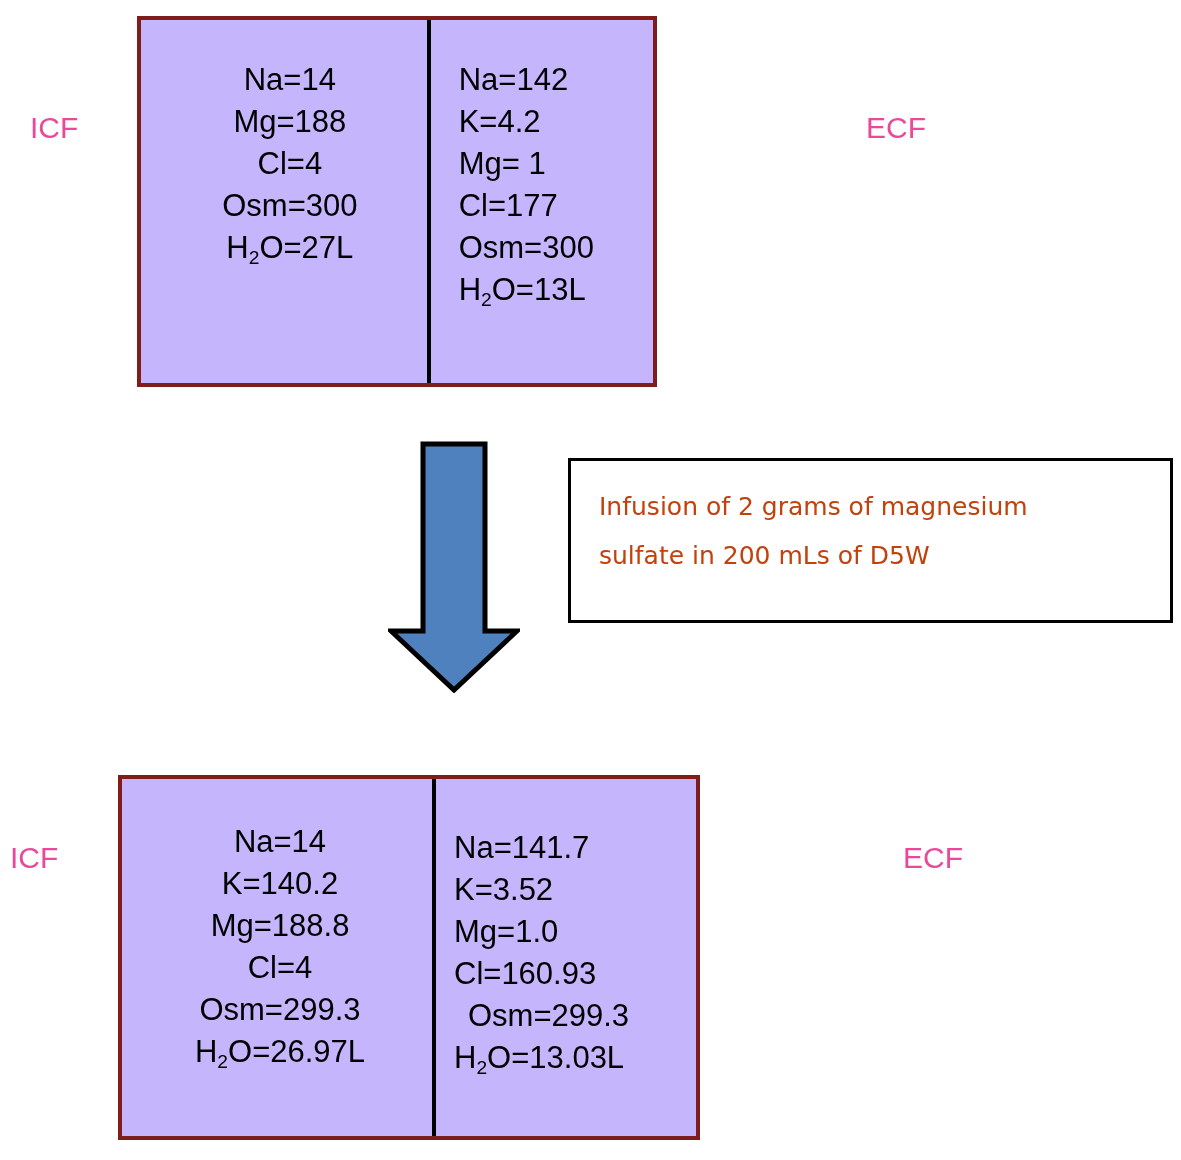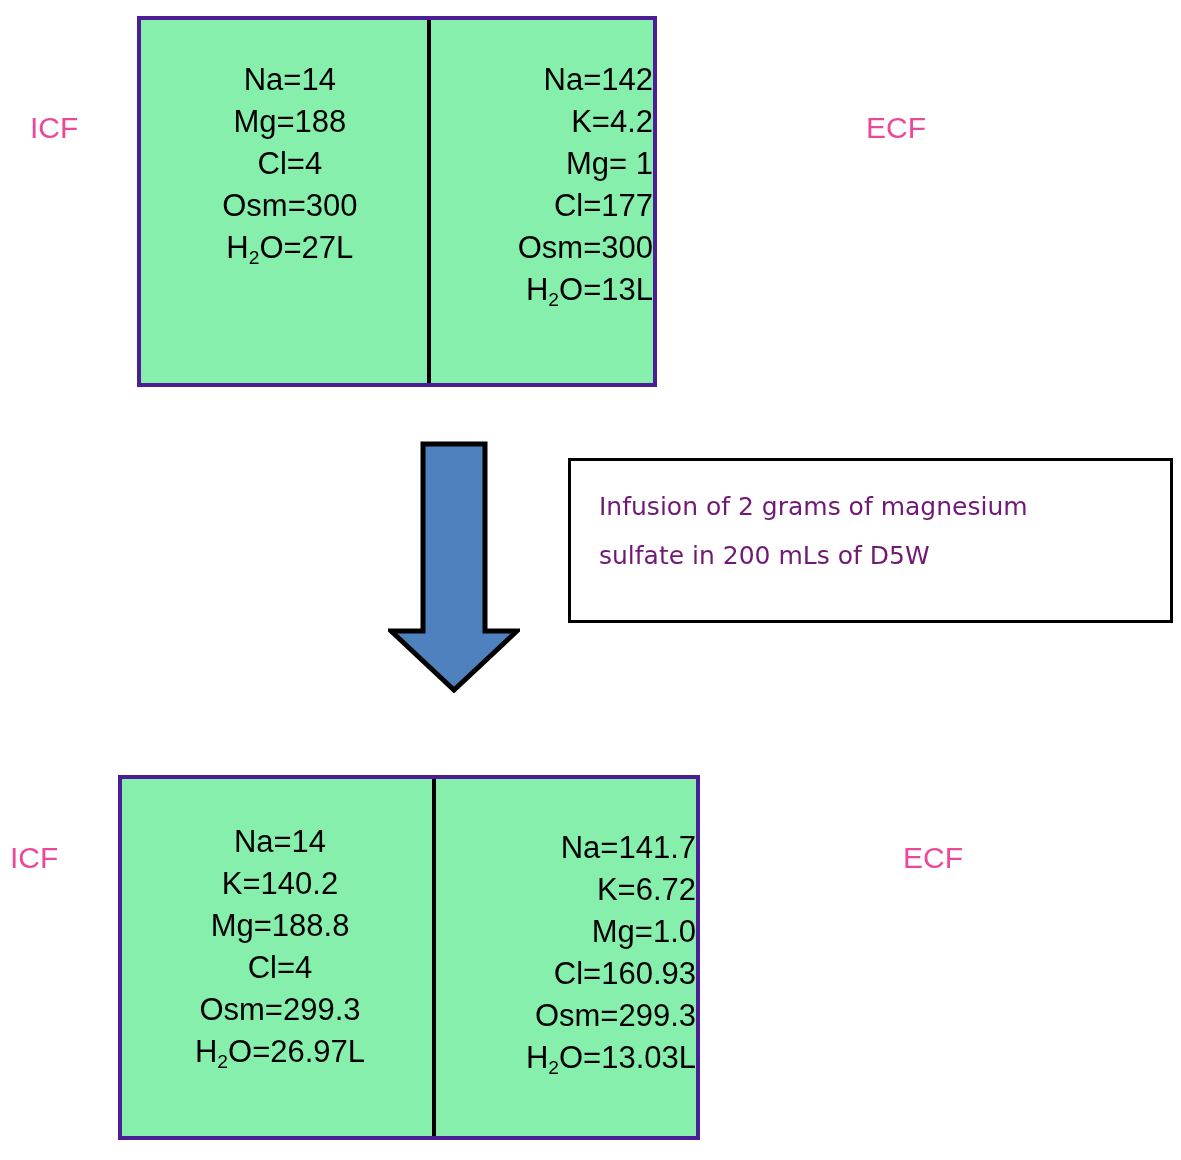--- a/index.html
+++ b/index.html
@@ -16,22 +16,22 @@
     position: relative;
     width: 1181px;
     height: 1160px;
     background: #ffffff;
     overflow: hidden;
   }
 
   
   .compartment-box {
     position: absolute;
-    background: #86efac;
-    border: 4px solid #4c1d95;
+    background: #c4b5fd;
+    border: 4px solid #7f1d1d;
     box-sizing: border-box;
     display: flex;
     flex-direction: row;
   }
   .compartment-col {
     position: relative;
     box-sizing: border-box;
     display: flex;
     flex-direction: column;
     justify-content: flex-start;
@@ -52,21 +52,21 @@
     letter-spacing: 0px;
   }
   .value-line sub {
     font-size: 0.62em;
     vertical-align: -0.32em;
     line-height: 0;
   }
 
   
   .align-center { text-align: center; }
-  .align-left   { text-align: right; }
+  .align-left   { text-align: left; }
 
   
   .side-label {
     position: absolute;
     font-size: 30px;
     line-height: 1.2;
     color: #ec4899;
     white-space: nowrap;
   }
 
@@ -88,21 +88,21 @@
     height: 165px;
     background: #ffffff;
     border: 3px solid #000000;
     box-sizing: border-box;
     padding: 22px 0 0 28px;
   }
   .infusion-line {
     font-family: "DejaVu Sans", "Liberation Sans", sans-serif;
     font-size: 25px;
     line-height: 1.95;
-    color: #701a75;
+    color: #c2410c;
     white-space: nowrap;
   }
 </style>
 </head>
 <body>
 
 <div id="canvas">
 
   <div class="side-label" style="left:30px; top:110px;">ICF</div>
 
@@ -151,21 +151,21 @@
       <div class="value-line">Mg=188.8</div>
       <div class="value-line">Cl=4</div>
       <div class="value-line">Osm=299.3</div>
       <div class="value-line"><span>H</span><sub>2</sub><span>O=</span><span>26.97L</span></div>
     </div>
 
     <div class="col-divider" style="left:310px;"></div>
 
     <div class="compartment-col align-left" style="width:264px; padding-top:48px; padding-left:22px;">
       <div class="value-line">Na=141.7</div>
-      <div class="value-line">K=6.72</div>
+      <div class="value-line">K=3.52</div>
       <div class="value-line">Mg=1.0</div>
       <div class="value-line">Cl=160.93</div>
       <div class="value-line" style="padding-left:14px;">Osm=299.3</div>
       <div class="value-line"><span>H</span><sub>2</sub><span>O=</span><span>13.03L</span></div>
     </div>
   </div>
 
 </div>
 
 </body></html>

